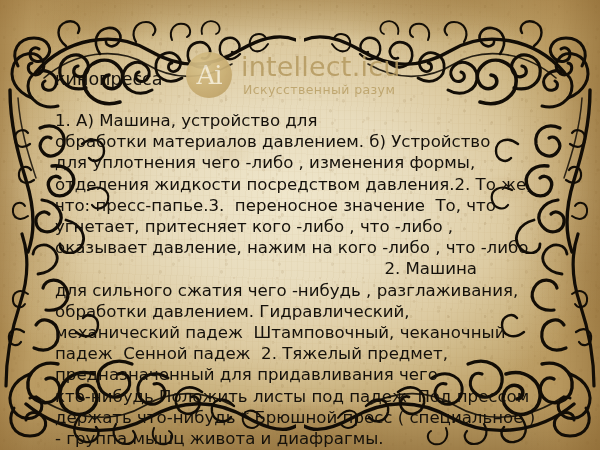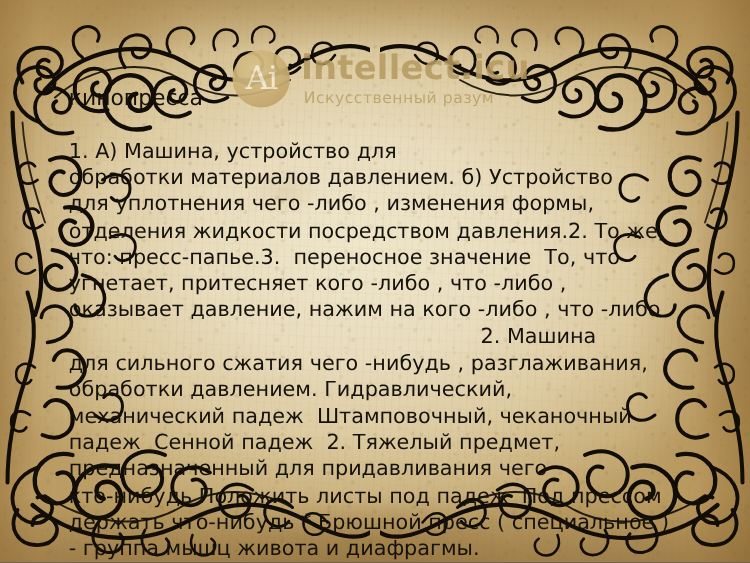--- a/index.html
+++ b/index.html
@@ -78,21 +78,21 @@
 
   .orn-tl { left: -4px;  top: -6px;  width: 300px; height: 260px; }
   .orn-tr { right: -4px; top: -6px;  width: 300px; height: 260px; transform: scaleX(-1); }
   .orn-bl { left: -4px;  bottom: -10px; width: 300px; height: 230px; transform: scaleY(-1); }
   .orn-br { right: -4px; bottom: -10px; width: 300px; height: 230px; transform: scale(-1,-1); }
 
   
   .watermark {
     position: absolute;
     left: 186px;
-    top: 40px;
+    top: 52px;
     display: flex;
     align-items: center;
     gap: 9px;
     pointer-events: none;
   }
   .wm-badge {
     width: 46px;
     height: 46px;
     border-radius: 50%;
     background: radial-gradient(circle at 36% 30%, #d8c28a 0%, #c9ae73 55%, #b99c62 100%);
@@ -110,21 +110,20 @@
     letter-spacing: -1px;
     font-weight: 400;
   }
   .wm-text { display: flex; flex-direction: column; line-height: 1; }
   .wm-title {
     font-family: "DejaVu Sans", sans-serif;
     font-size: 27px;
     color: #b59a60;
     opacity: .86;
     letter-spacing: .2px;
-    font-weight: bold;
   }
   .wm-sub {
     font-family: "DejaVu Sans", sans-serif;
     font-size: 12.5px;
     color: #b09456;
     opacity: .70;
     margin-top: 4px;
     letter-spacing: .4px;
     padding-left: 2px;
   }

